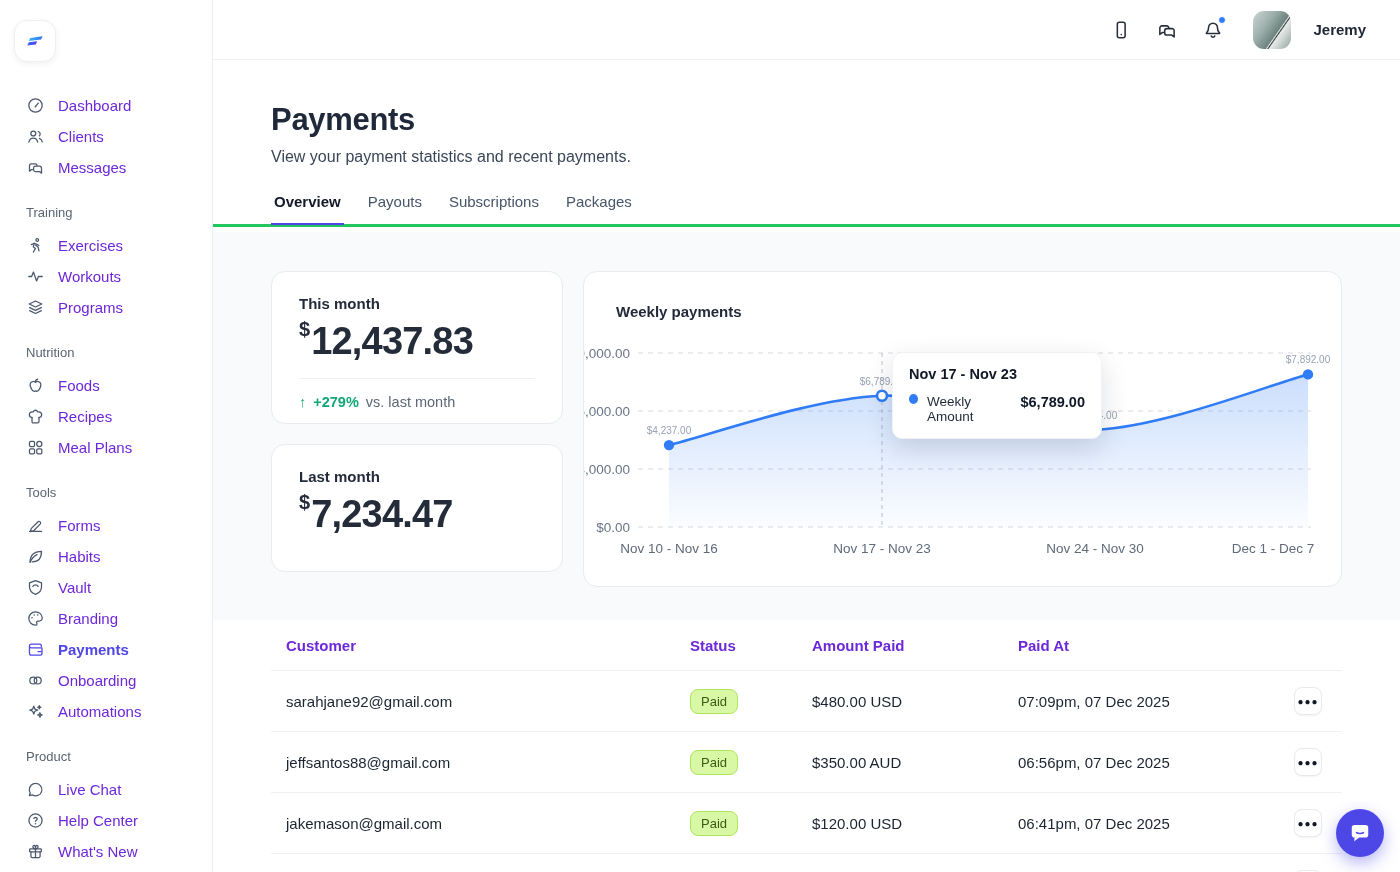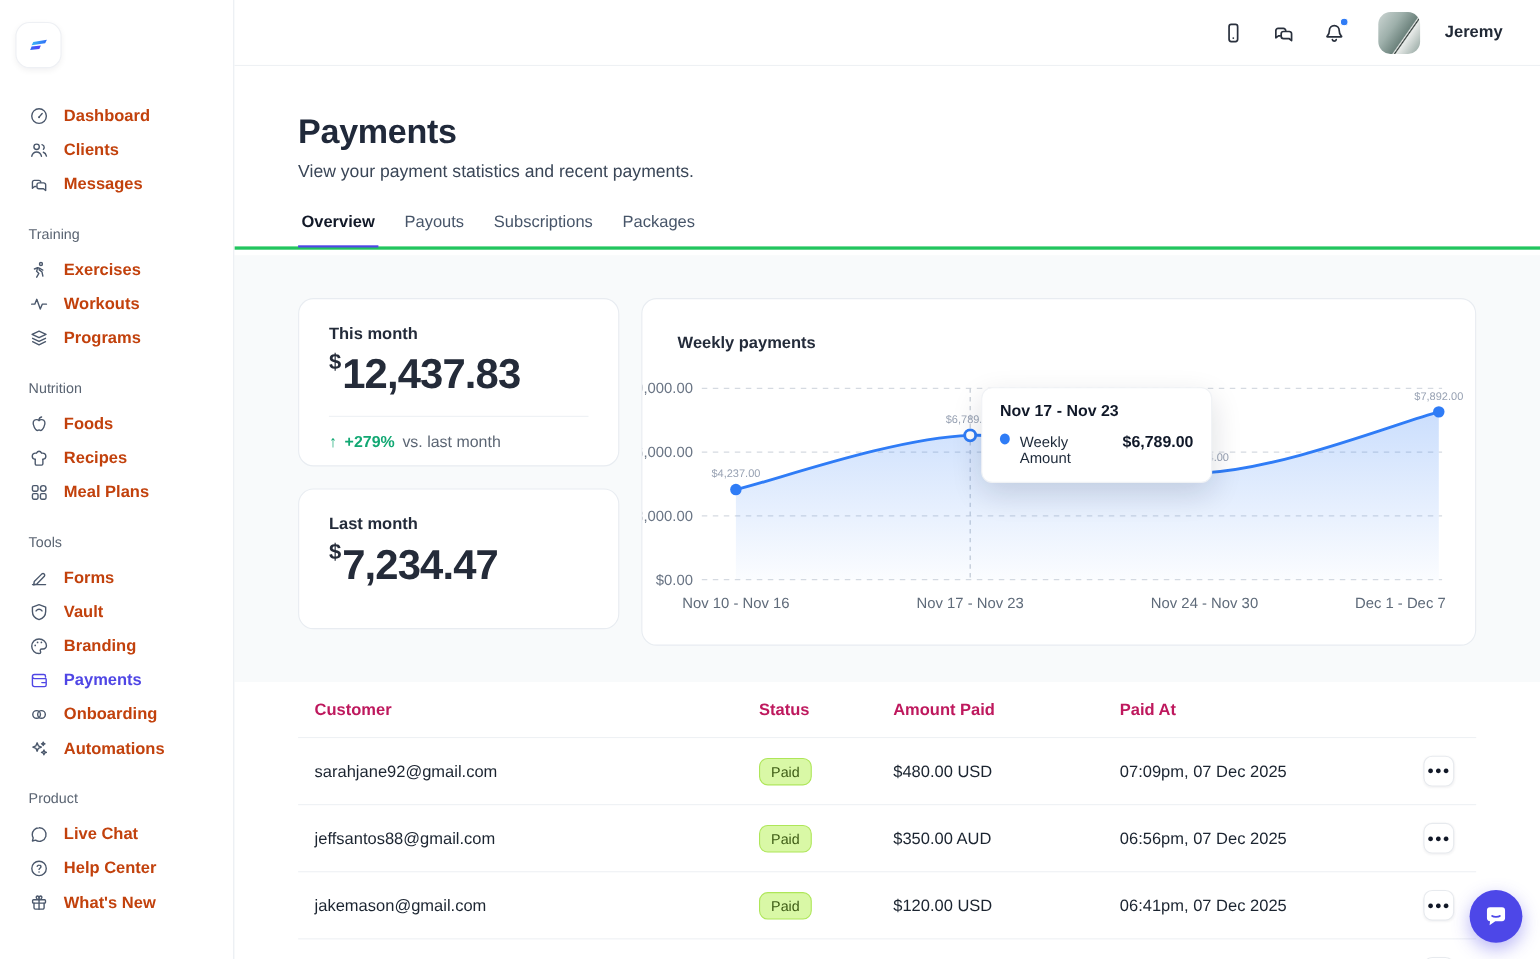--- a/index.html
+++ b/index.html
@@ -14,21 +14,21 @@
 
   
   .sidebar { position:absolute; left:0; top:0; width:213px; height:872px;
     background:#fff; border-right:1px solid var(--border); z-index:5; }
   .logo-box { margin:20px 0 0 14px; width:42px; height:42px; border-radius:13px;
     background:#fff; border:1px solid #eef0f4; box-shadow:0 2px 6px rgba(16,24,40,.06);
     display:flex; align-items:center; justify-content:center; }
   .nav { margin-top:28px; padding:0 14px; }
   .nav-label { font-size:13px; color:#5a6472; margin:22px 0 10px 12px; }
   .nav-item { display:flex; align-items:center; gap:13px; height:31px; padding-left:12px;
-    font-size:15px; color:#c2410c; cursor:pointer; border-radius:8px;font-weight:bold; }
+    font-size:15px; color:#6d28d9; cursor:pointer; border-radius:8px; }
   .nav-item .ic { width:19px; height:19px; display:flex; align-items:center; color:#4b586c; }
   .nav-item .ic svg { width:19px; height:19px; }
   .nav-item.active { color:var(--accent); font-weight:bold; }
   .nav-item.active .ic { color:var(--accent); }
 
   
   .topbar { position:absolute; left:213px; right:0; top:0; height:60px; background:#fff;
     border-bottom:1px solid #eef1f4; display:flex; align-items:center;
     justify-content:flex-end; padding-right:34px; gap:22px; z-index:4; }
   .top-icon { width:24px; height:24px; color:#29303d; position:relative; cursor:pointer;
@@ -81,21 +81,21 @@
   .tooltip-dot { width:10px; height:10px; border-radius:50%; background:var(--chart-blue); }
   .tooltip-series { font-size:13.5px; color:#1d2939; }
   .tooltip-value { margin-left:auto; font-size:14.5px; font-weight:bold; color:#101828; }
 
   
   .table-wrap { position:absolute; left:0; right:0; top:388px; bottom:-120px; background:#fff; }
   .p-table { margin:0 58px; }
   .t-row { display:grid; grid-template-columns:404px 122px 206px 1fr 48px;
     align-items:center; padding-left:15px; }
   .t-head { height:50px; }
-  .t-head .t-cell { font-size:15px; font-weight:bold; color:#be185d; }
+  .t-head .t-cell { font-size:15px; font-weight:bold; color:#6d28d9; }
   .t-body-row { height:61px; border-top:1px solid #eef1f4; font-size:15px; color:#1b2430; }
   .badge { display:inline-block; background:var(--badge-bg); border:1px solid var(--badge-border);
     color:var(--badge-text); font-size:13px; padding:4px 10px; border-radius:8px; }
   .row-menu { width:28px; height:28px; border:1px solid #e7eaee; border-radius:8px;
     background:#fff; box-shadow:0 1px 2px rgba(16,24,40,.05); cursor:pointer;
     display:flex; align-items:center; justify-content:center;
     font-size:10px; letter-spacing:1px; color:#111827; }
 
   
   .chat-launcher { position:absolute; right:16px; bottom:15px; width:48px; height:48px;
@@ -218,20 +218,29 @@
         </div>
         <div class="nav-label">Tools</div>
         <div class="nav-item">
           <span class="ic">
             <svg viewBox="0 0 24 24" fill="none" stroke="currentColor" stroke-width="1.6" stroke-linecap="round" stroke-linejoin="round">
               <path d="M4.5 19.5h15"></path>
               <path d="M6.5 16 15.3 7.2a2 2 0 0 1 2.8 2.8L9.4 18.9 5.8 19.7z"></path>
             </svg>
           </span>
           <span>Forms</span>
+        </div>
+        <div class="nav-item">
+          <span class="ic">
+            <svg viewBox="0 0 24 24" fill="none" stroke="currentColor" stroke-width="1.6" stroke-linecap="round" stroke-linejoin="round">
+              <path d="M5.2 19.2C5.2 9.8 11 5.4 19.6 5.4c0 8.6-3.8 13.4-11.6 13.4"></path>
+              <path d="M5.2 19.2c1.9-4.8 4.8-7.7 8.7-9.6"></path>
+            </svg>
+          </span>
+          <span>Habits</span>
         </div>
         <div class="nav-item">
           <span class="ic">
             <svg viewBox="0 0 24 24" fill="none" stroke="currentColor" stroke-width="1.6" stroke-linecap="round" stroke-linejoin="round">
               <path d="M12 3.4l7.6 2.8v5c0 4.7-3.3 8-7.6 9.4-4.3-1.4-7.6-4.7-7.6-9.4v-5z"></path>
               <path d="M8.6 10.6c1-1.4 2-1.9 3.4-1.9s2.4.5 3.4 1.9"></path>
             </svg>
           </span>
           <span>Vault</span>
         </div>

